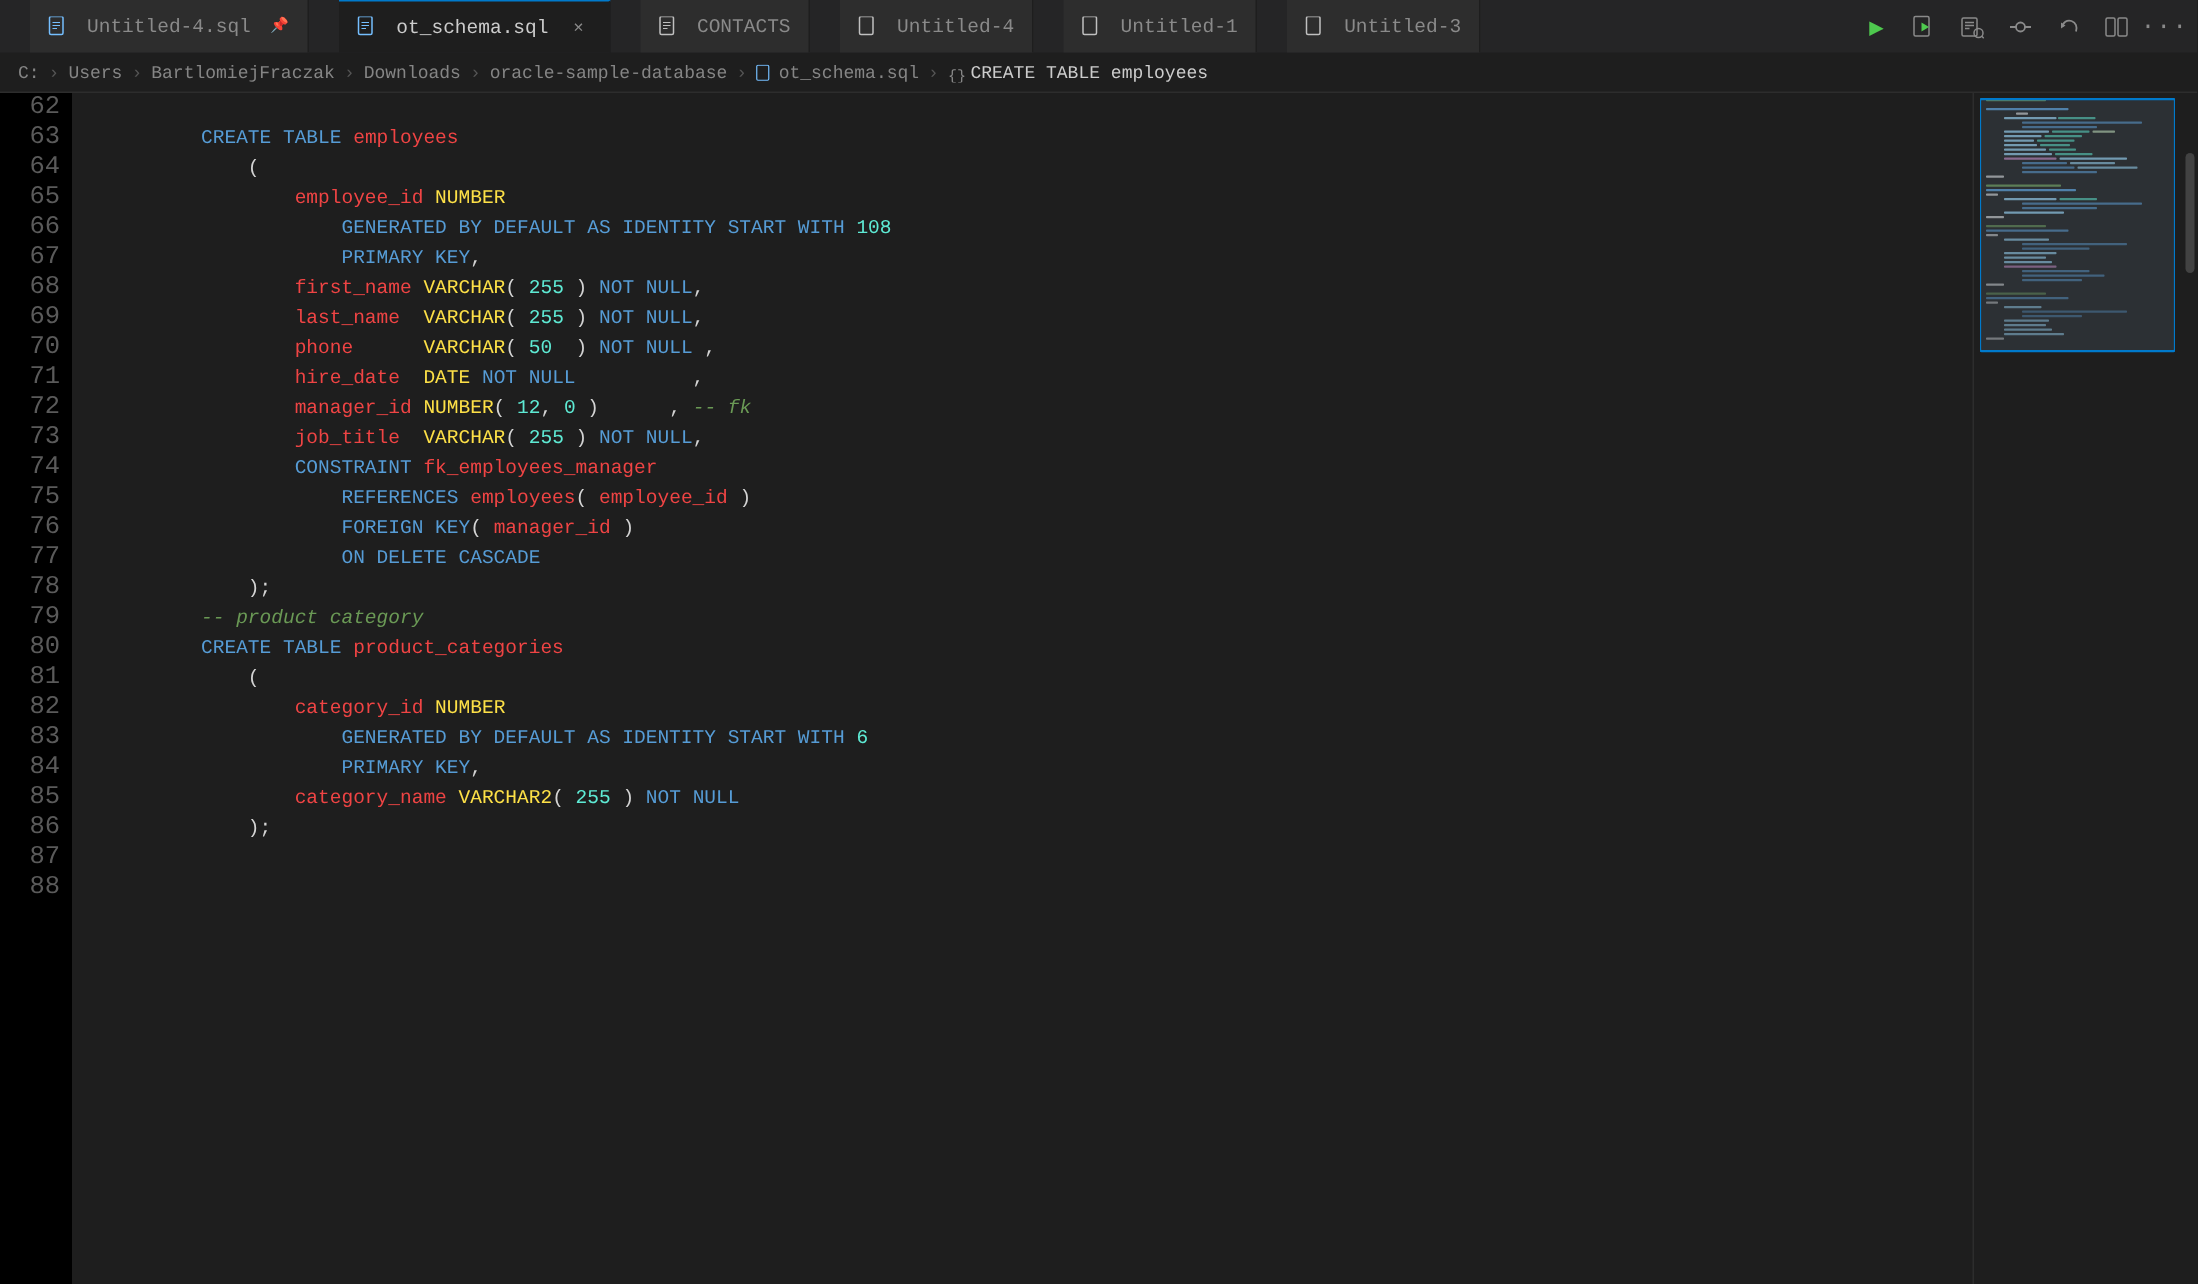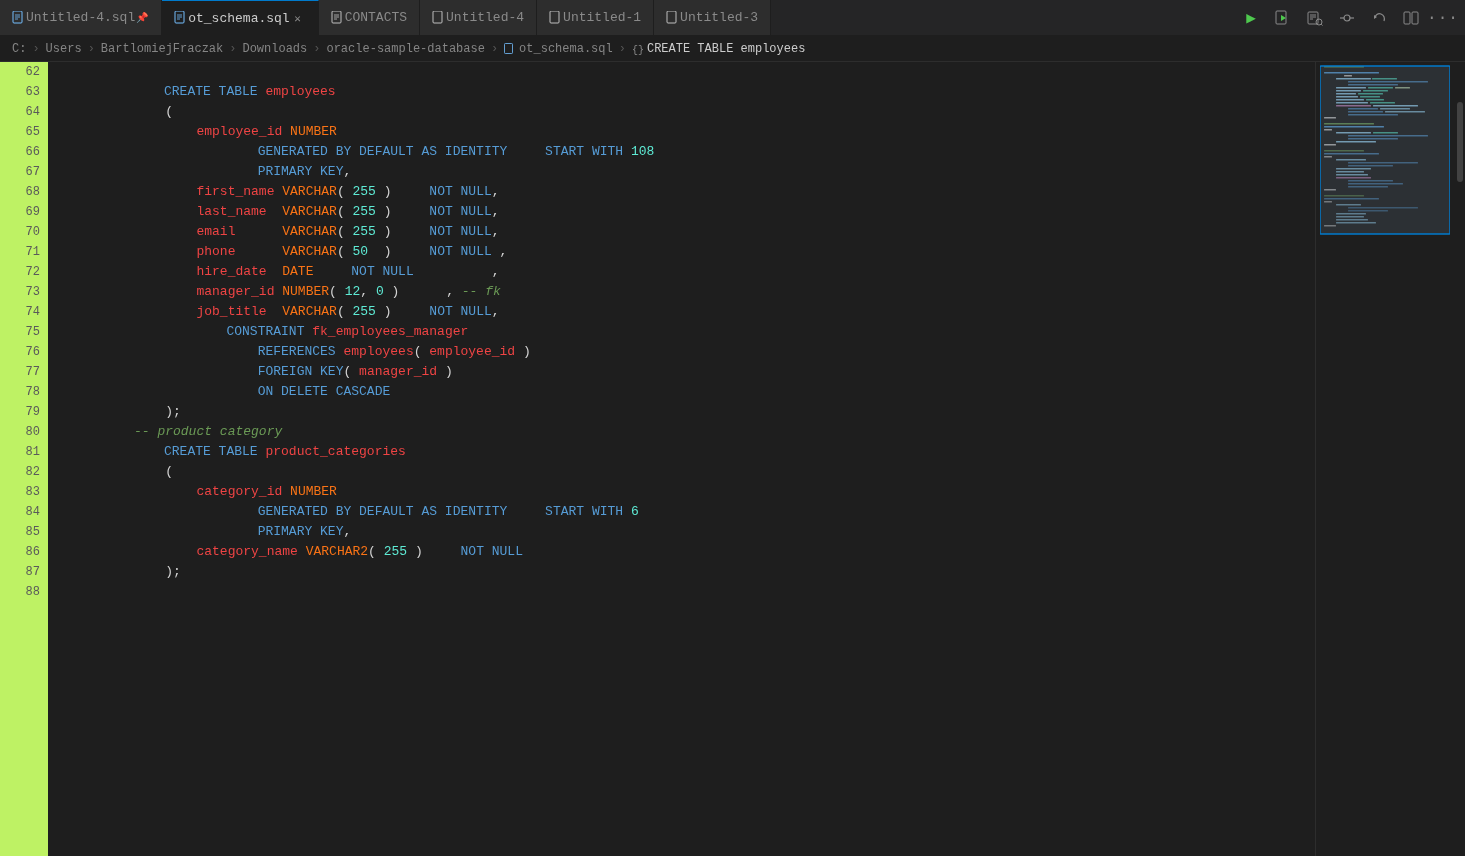--- a/index.html
+++ b/index.html
@@ -30,22 +30,23 @@
       display: flex;
       align-items: center;
       height: 36px;
       padding: 0 12px;
       background: #2d2d2d;
       border-right: 1px solid #1e1e1e;
       color: #8a8a8a;
       cursor: pointer;
       white-space: nowrap;
       font-size: 13px;
-      gap: 0;
+      gap: 12px;
       min-width: 100px;
+      margin-left: 20px;
     }
     .tab.active {
       background: #1e1e1e;
       color: #cccccc;
       border-top: 1px solid #007acc;
     }
     .tab-icon {
       width: 14px;
       height: 14px;
       display: inline-flex;
@@ -114,51 +115,51 @@
       display: flex;
       flex-direction: column;
     }
     .code-content {
       flex: 1;
       overflow: hidden;
       display: flex;
     }
     .line-numbers {
       width: 48px;
-      background: #bef264;
+      background: #000000;
       color: #5a5a5a;
       text-align: right;
       padding-right: 8px;
       padding-top: 0;
       user-select: none;
-      font-size: 12px;
+      font-size: 17px;
       line-height: 20px;
     }
     .line-numbers div {
       line-height: 20px;
       height: 20px;
     }
     .code-lines {
       flex: 1;
       padding-left: 8px;
       overflow: hidden;
     }
     .code-line {
       line-height: 20px;
       height: 20px;
       white-space: pre;
       font-size: 13px;
     }
 
     
-    .kw { color: #569cd6; margin-left: 30px; }
+    .kw { color: #569cd6; }
     .num { color: #5eead4; }
     .comment { color: #6a9955; font-style: italic; }
     .ident { color: #ef4444; } 
-    .type { color: #f97316; } 
+    .type { color: #fde047; } 
     .punct { color: #d4d4d4; }
     .plain { color: #d4d4d4; }
 
     
     .minimap {
       width: 140px;
       background: #1e1e1e;
       border-left: 1px solid #2d2d2d;
       position: relative;
       overflow: hidden;
@@ -373,23 +374,20 @@
         </div>
 
         <div class="code-line">
           <span class="plain">        </span><span class="ident">first_name</span><span class="plain"> </span><span class="type">VARCHAR</span><span class="punct">(</span><span class="plain"> </span><span class="num">255</span><span class="plain"> </span><span class="punct">)</span><span class="plain"> </span><span class="kw">NOT NULL</span><span class="punct">,</span>
         </div>
 
         <div class="code-line">
           <span class="plain">        </span><span class="ident">last_name</span><span class="plain">  </span><span class="type">VARCHAR</span><span class="punct">(</span><span class="plain"> </span><span class="num">255</span><span class="plain"> </span><span class="punct">)</span><span class="plain"> </span><span class="kw">NOT NULL</span><span class="punct">,</span>
         </div>
 
-        <div class="code-line">
-          <span class="plain">        </span><span class="ident">email</span><span class="plain">      </span><span class="type">VARCHAR</span><span class="punct">(</span><span class="plain"> </span><span class="num">255</span><span class="plain"> </span><span class="punct">)</span><span class="plain"> </span><span class="kw">NOT NULL</span><span class="punct">,</span>
-        </div>
 
         <div class="code-line">
           <span class="plain">        </span><span class="ident">phone</span><span class="plain">      </span><span class="type">VARCHAR</span><span class="punct">(</span><span class="plain"> </span><span class="num">50</span><span class="plain">  </span><span class="punct">)</span><span class="plain"> </span><span class="kw">NOT NULL</span><span class="plain"> </span><span class="punct">,</span>
         </div>
 
         <div class="code-line">
           <span class="plain">        </span><span class="ident">hire_date</span><span class="plain">  </span><span class="type">DATE</span><span class="plain"> </span><span class="kw">NOT NULL</span><span class="plain">          </span><span class="punct">,</span>
         </div>
 
         <div class="code-line">

